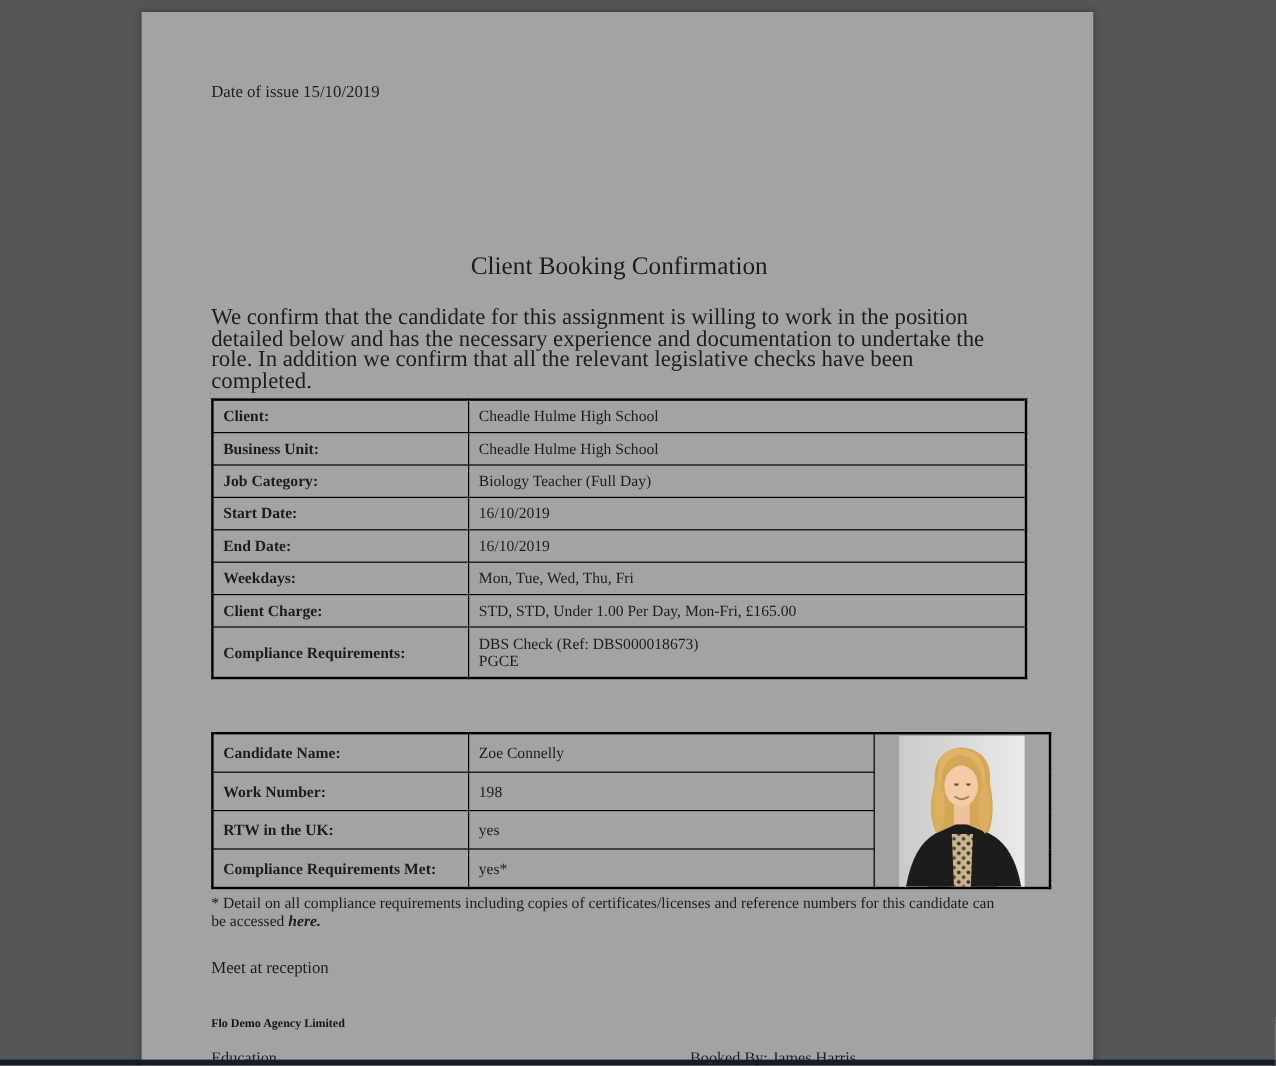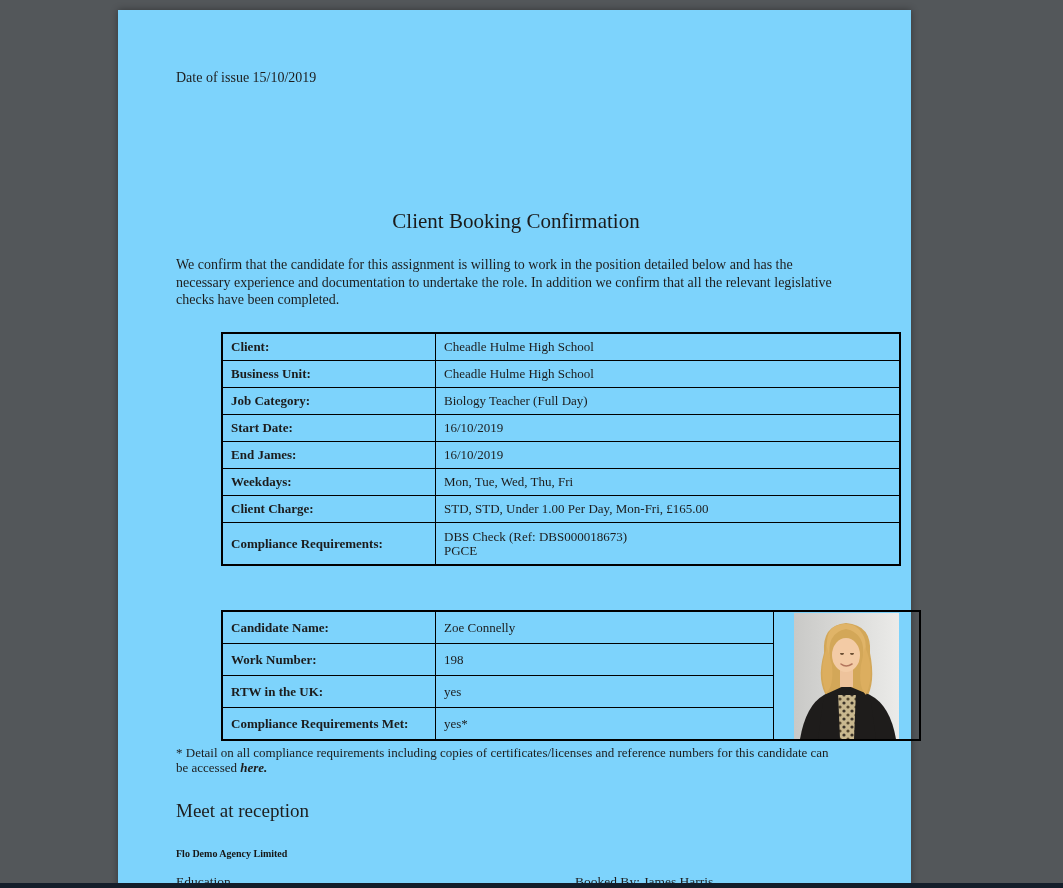--- a/index.html
+++ b/index.html
@@ -3,42 +3,42 @@
 <meta charset="utf-8">
 <style>
   html,body{margin:0;padding:0;}
   body{
     width:1063px;height:888px;overflow:hidden;position:relative;
     background:#53575a;
     font-family:"Liberation Serif", serif;
   }
   .page{
     position:absolute;left:118px;top:10px;width:793px;height:878px;
-    background:#7dd3fc;box-shadow:0 0 7px rgba(0,0,0,0.38);
+    background:#a3a3a3;box-shadow:0 0 7px rgba(0,0,0,0.38);
   }
   .abs{position:absolute;}
   .date-line{left:58px;top:60px;font-size:14px;color:#1d1d1d;}
   .logo-box{left:588px;top:78px;width:152px;height:100px;}
   .doc-title{left:58px;top:199px;width:680px;text-align:center;font-size:21px;color:#1b1b1b;}
-  .intro{left:58px;top:246px;width:664px;font-size:14px;line-height:17.5px;color:#1d1d1d;}
+  .intro{left:58px;top:246px;width:664px;font-size:19px;line-height:17.5px;color:#1d1d1d;}
   table{border-collapse:collapse;table-layout:fixed;}
   .booking-table{left:58px;top:322px;width:680px;}
   .candidate-table{left:58px;top:600px;width:680px;}
   td{border:1px solid #000;font-size:13px;color:#1c1c1c;vertical-align:middle;padding:0 8px;}
-  table{border:2px solid #000;margin-left:45px;}
+  table{border:2px solid #000;}
   td.lbl{font-weight:bold;width:196px;}
   .booking-table td{height:26px;}
   .booking-table tr.tall td{height:41px;}
   .candidate-table td{height:31px;}
   .candidate-table td.val{width:321px;}
   .candidate-table td.photo-cell{width:145px;padding:0;text-align:center;vertical-align:middle;}
   .val-lines{line-height:14px;}
   .footnote{left:58px;top:723px;width:664px;font-size:13px;line-height:15px;color:#1d1d1d;margin-top:12px;}
   .footnote .link{font-weight:bold;font-style:italic;}
-  .booking-note{left:58px;top:790px;font-size:19px;color:#1d1d1d;}
+  .booking-note{left:58px;top:790px;font-size:14px;color:#1d1d1d;}
   .agency-name{left:58px;top:838px;font-size:10px;font-weight:bold;color:#161616;}
   .footer-row{left:58px;top:864px;width:680px;font-size:13.5px;color:#1d1d1d;}
   .footer-row .booked-by{position:absolute;left:399px;top:0;}
   .bottom-bar{position:absolute;left:0;bottom:0;width:1063px;height:5px;background:#141e2a;z-index:20;}
   .logo-text{
     position:absolute;left:0;top:26px;width:152px;text-align:center;
     font-family:"Liberation Sans", sans-serif;font-weight:bold;font-size:21px;line-height:23px;color:#1c1c1c;
   }
   svg{display:block;}
 </style>
@@ -66,21 +66,21 @@
     </tr>
     <tr>
       <td class="lbl">Job Category:</td>
       <td>Biology Teacher (Full Day)</td>
     </tr>
     <tr>
       <td class="lbl">Start Date:</td>
       <td>16/10/2019</td>
     </tr>
     <tr>
-      <td class="lbl">End James:</td>
+      <td class="lbl">End Date:</td>
       <td>16/10/2019</td>
     </tr>
     <tr>
       <td class="lbl">Weekdays:</td>
       <td>Mon, Tue, Wed, Thu, Fri</td>
     </tr>
     <tr>
       <td class="lbl">Client Charge:</td>
       <td>STD, STD, Under 1.00 Per Day, Mon-Fri, £165.00</td>
     </tr>

